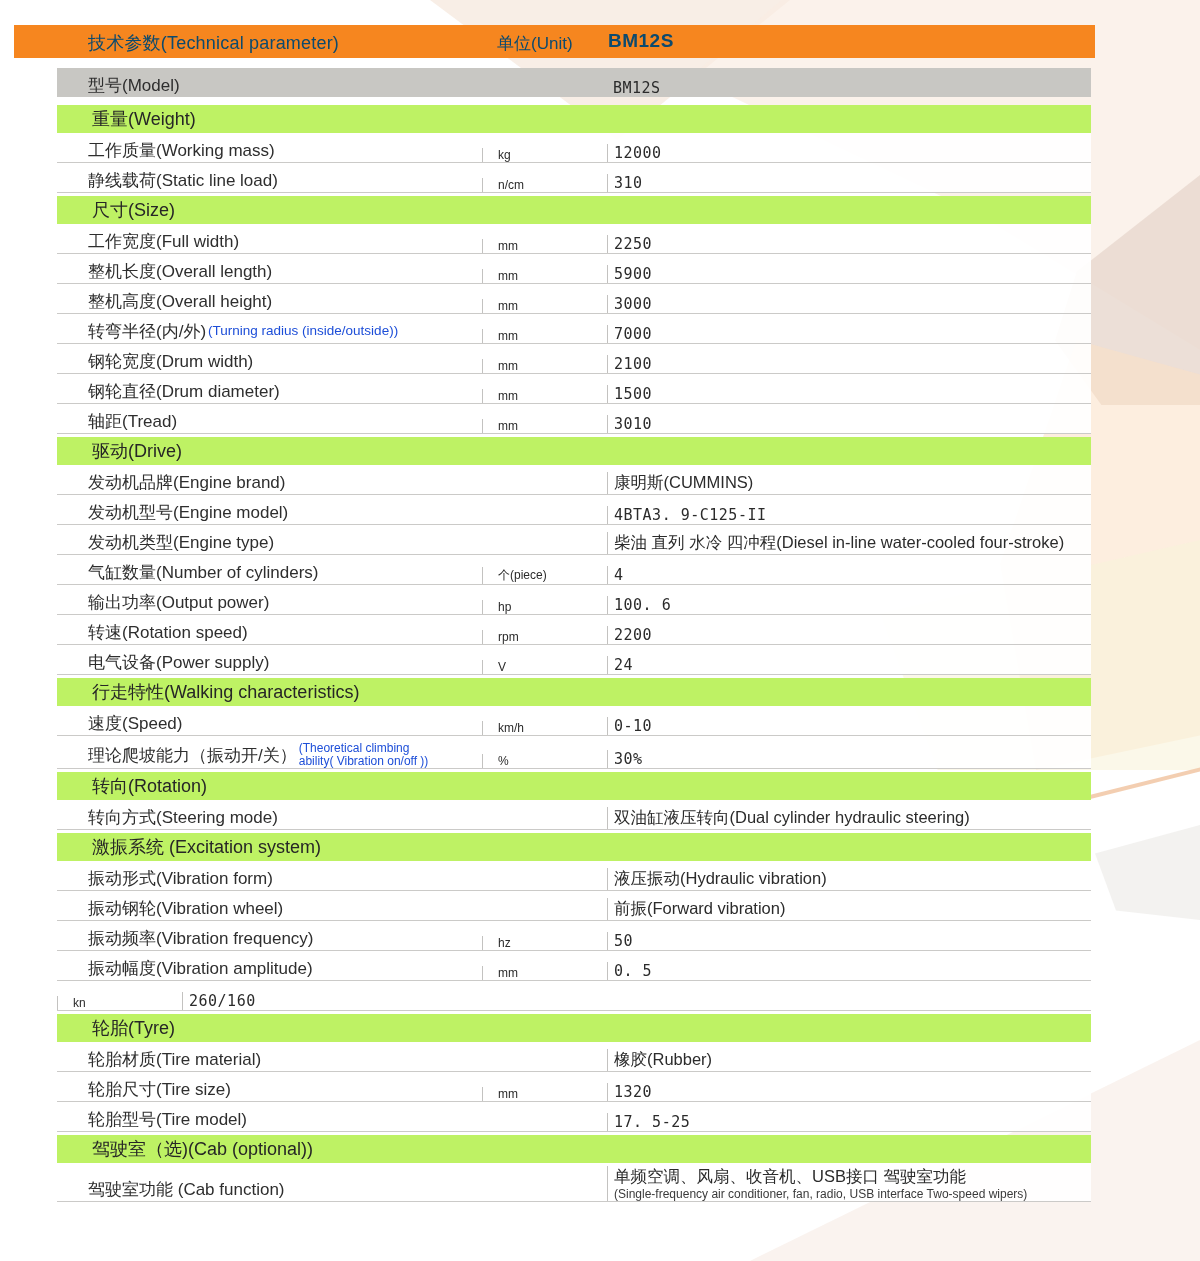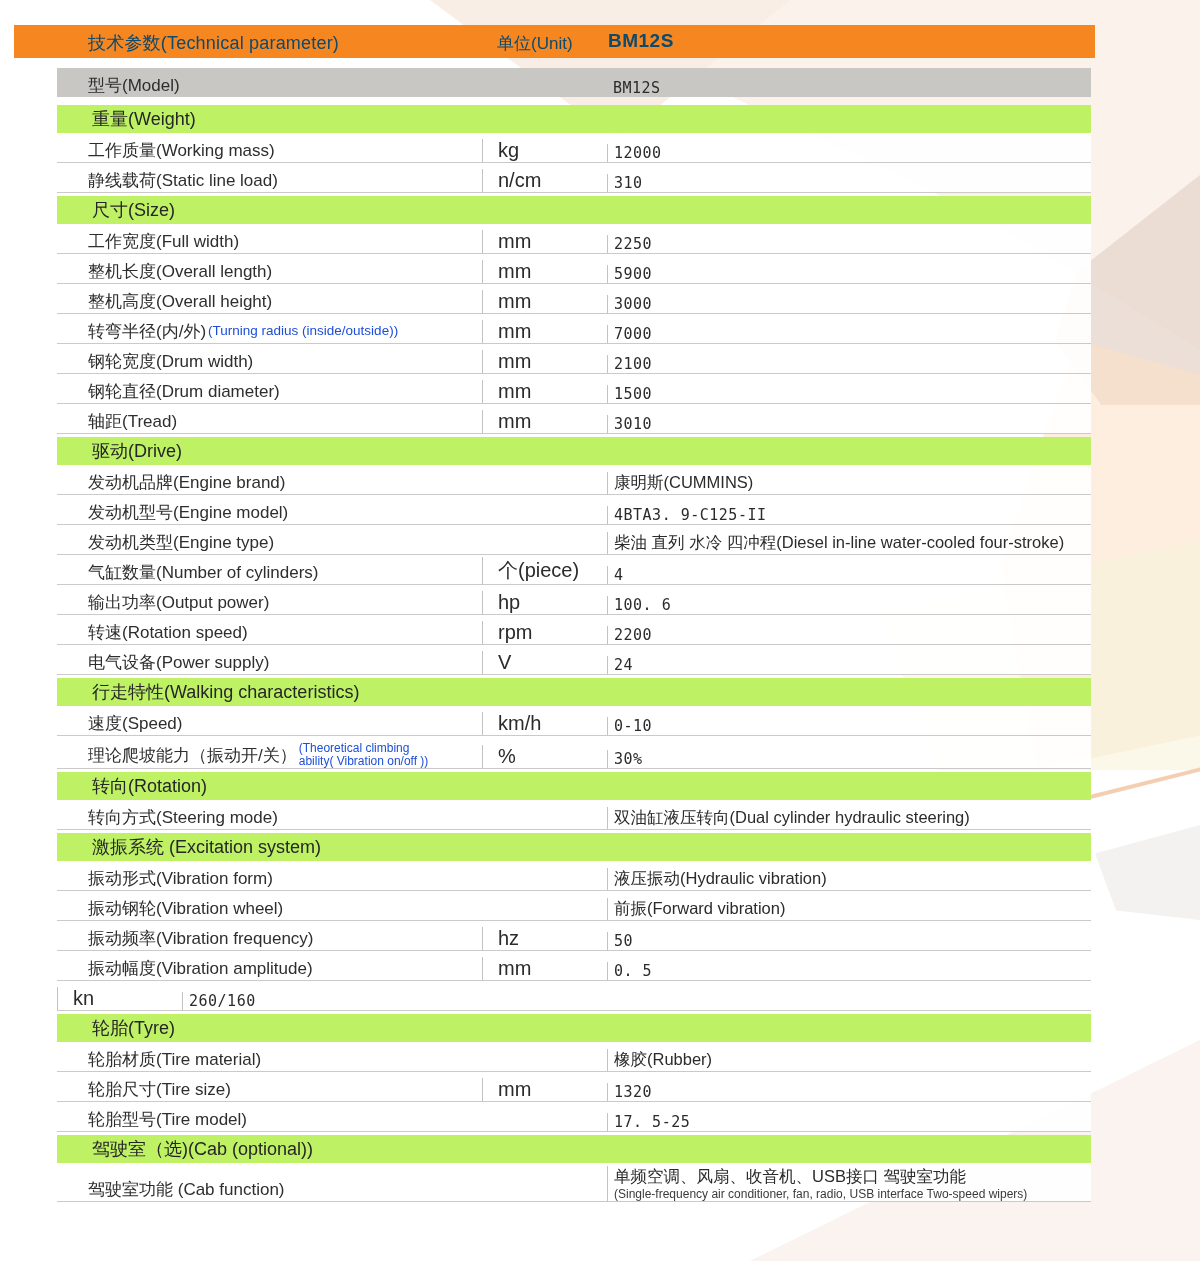--- a/index.html
+++ b/index.html
@@ -39,21 +39,21 @@
   .table{position:absolute;left:57px;top:68px;width:1034px;z-index:1;}
   .row{
     display:flex;align-items:flex-end;height:29px;
     background:rgba(255,255,255,.92);
     border-bottom:1px solid #cbcac8;
   }
   .row.tall{height:38px;}
   .row.climb{height:32px;}
   .cell{display:flex;align-items:center;box-sizing:border-box;}
   .cell.label{flex:0 0 425px;padding-left:31px;font-size:17px;white-space:nowrap;color:#2e2e2e;}
-  .cell.unit{flex:0 0 125px;padding-left:15px;border-left:1px solid #c3c2c0;font-size:20px;}
+  .cell.unit{flex:0 0 125px;padding-left:15px;border-left:1px solid #c3c2c0;font-size:12px;}
   .cell.value{flex:1 1 auto;padding-left:6px;border-left:1px solid #c3c2c0;
               flex-direction:column;align-items:flex-start;justify-content:center;white-space:nowrap;overflow:visible;}
   .v-num{font-family:"DejaVu Sans Mono","Liberation Mono",monospace;font-size:15px;letter-spacing:.5px;}
   .v-cjk{font-size:16.5px;}
   .vsub{font-size:12px;color:#3a3a3a;margin-top:-1px;}
   .lsmall{font-size:12px;line-height:1.08;margin-left:2px;white-space:nowrap;color:#1d4ed8;}
   .lsmall.inline{font-size:13.5px;}
   
   .row.model-row{background:#c8c7c3;border-bottom:none;margin-bottom:8px;}
   .row.model-row .cell.label{flex:0 0 550px;}

